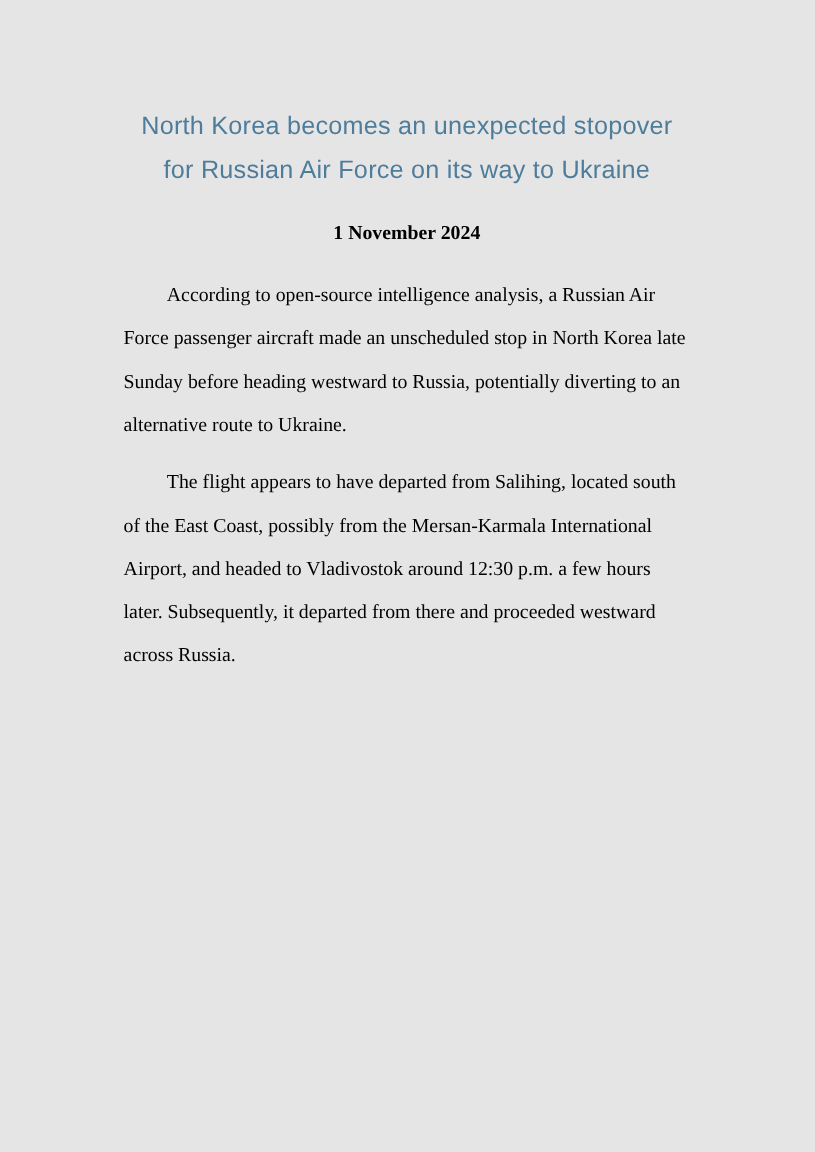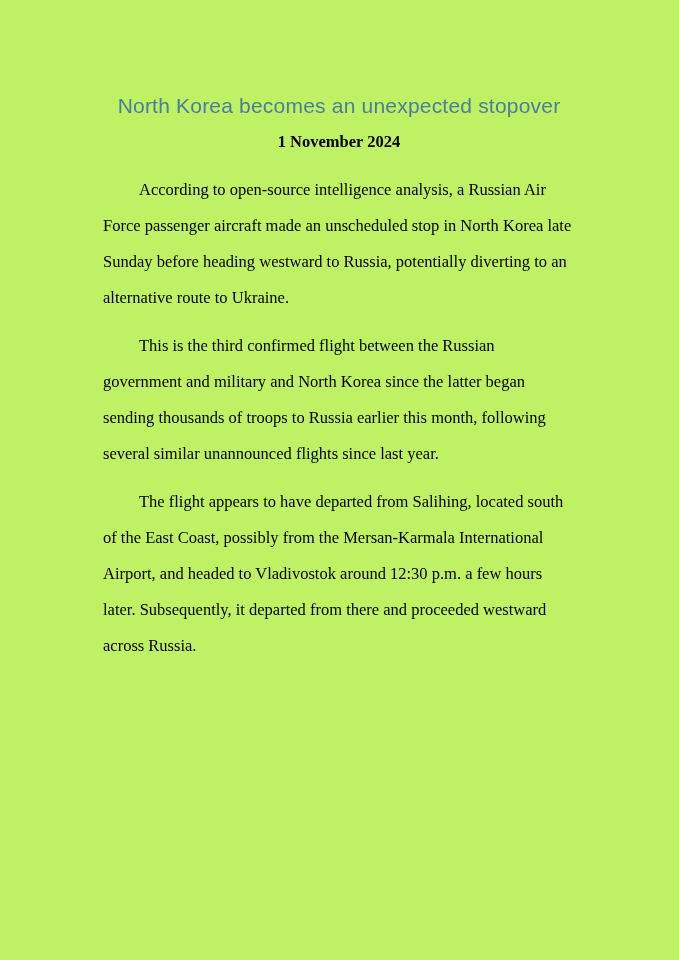--- a/index.html
+++ b/index.html
@@ -5,21 +5,21 @@
   html, body {
     margin: 0;
     padding: 0;
     background: #ffffff;
   }
   .page {
     position: relative;
     width: 679px;
     height: 960px;
     margin: 0 auto;
-    background: #bef264;
+    background: #e5e5e5;
     box-sizing: border-box;
     padding: 88px 104px 40px 103px;
     overflow: hidden;
   }
   .article-title {
     font-family: "Liberation Sans", "DejaVu Sans", sans-serif;
     font-weight: 400;
     font-size: 21px;
     line-height: 36px;
     color: #4E7C9B;
@@ -30,21 +30,21 @@
   .article-title .title-line {
     display: block;
   }
   .article-date {
     font-family: "Liberation Serif", "DejaVu Serif", serif;
     font-weight: 700;
     font-size: 16.5px;
     line-height: 36px;
     color: #000000;
     text-align: center;
-    margin: 0;
+    margin: 16px;
   }
   .article-body {
     margin-top: 6px;
   }
   .article-body p {
     font-family: "Liberation Serif", "DejaVu Serif", serif;
     font-size: 16.5px;
     line-height: 36px;
     color: #000000;
     text-align: left;
@@ -52,23 +52,23 @@
     margin: 12px 0 8px 0;
   }
 </style>
 </head>
 <body>
 
 <div class="page">
 
   <h1 class="article-title">
     <span class="title-line">North Korea becomes an unexpected stopover</span>
+    <span class="title-line">for Russian Air Force on its way to Ukraine</span>
   </h1>
 
   <div class="article-date">1 November 2024</div>
 
   <div class="article-body">
     <p>According to open-source intelligence analysis, a Russian Air Force passenger aircraft made an unscheduled stop in North Korea late Sunday before heading westward to Russia, potentially diverting to an alternative route to Ukraine.</p>
-    <p>This is the third confirmed flight between the Russian government and military and North Korea since the latter began sending thousands of troops to Russia earlier this month, following several similar unannounced flights since last year.</p>
     <p>The flight appears to have departed from Salihing, located south of the East Coast, possibly from the Mersan-Karmala International Airport, and headed to Vladivostok around 12:30 p.m. a few hours later. Subsequently, it departed from there and proceeded westward across Russia.</p>
   </div>
 
 </div>
 
 </body></html>

